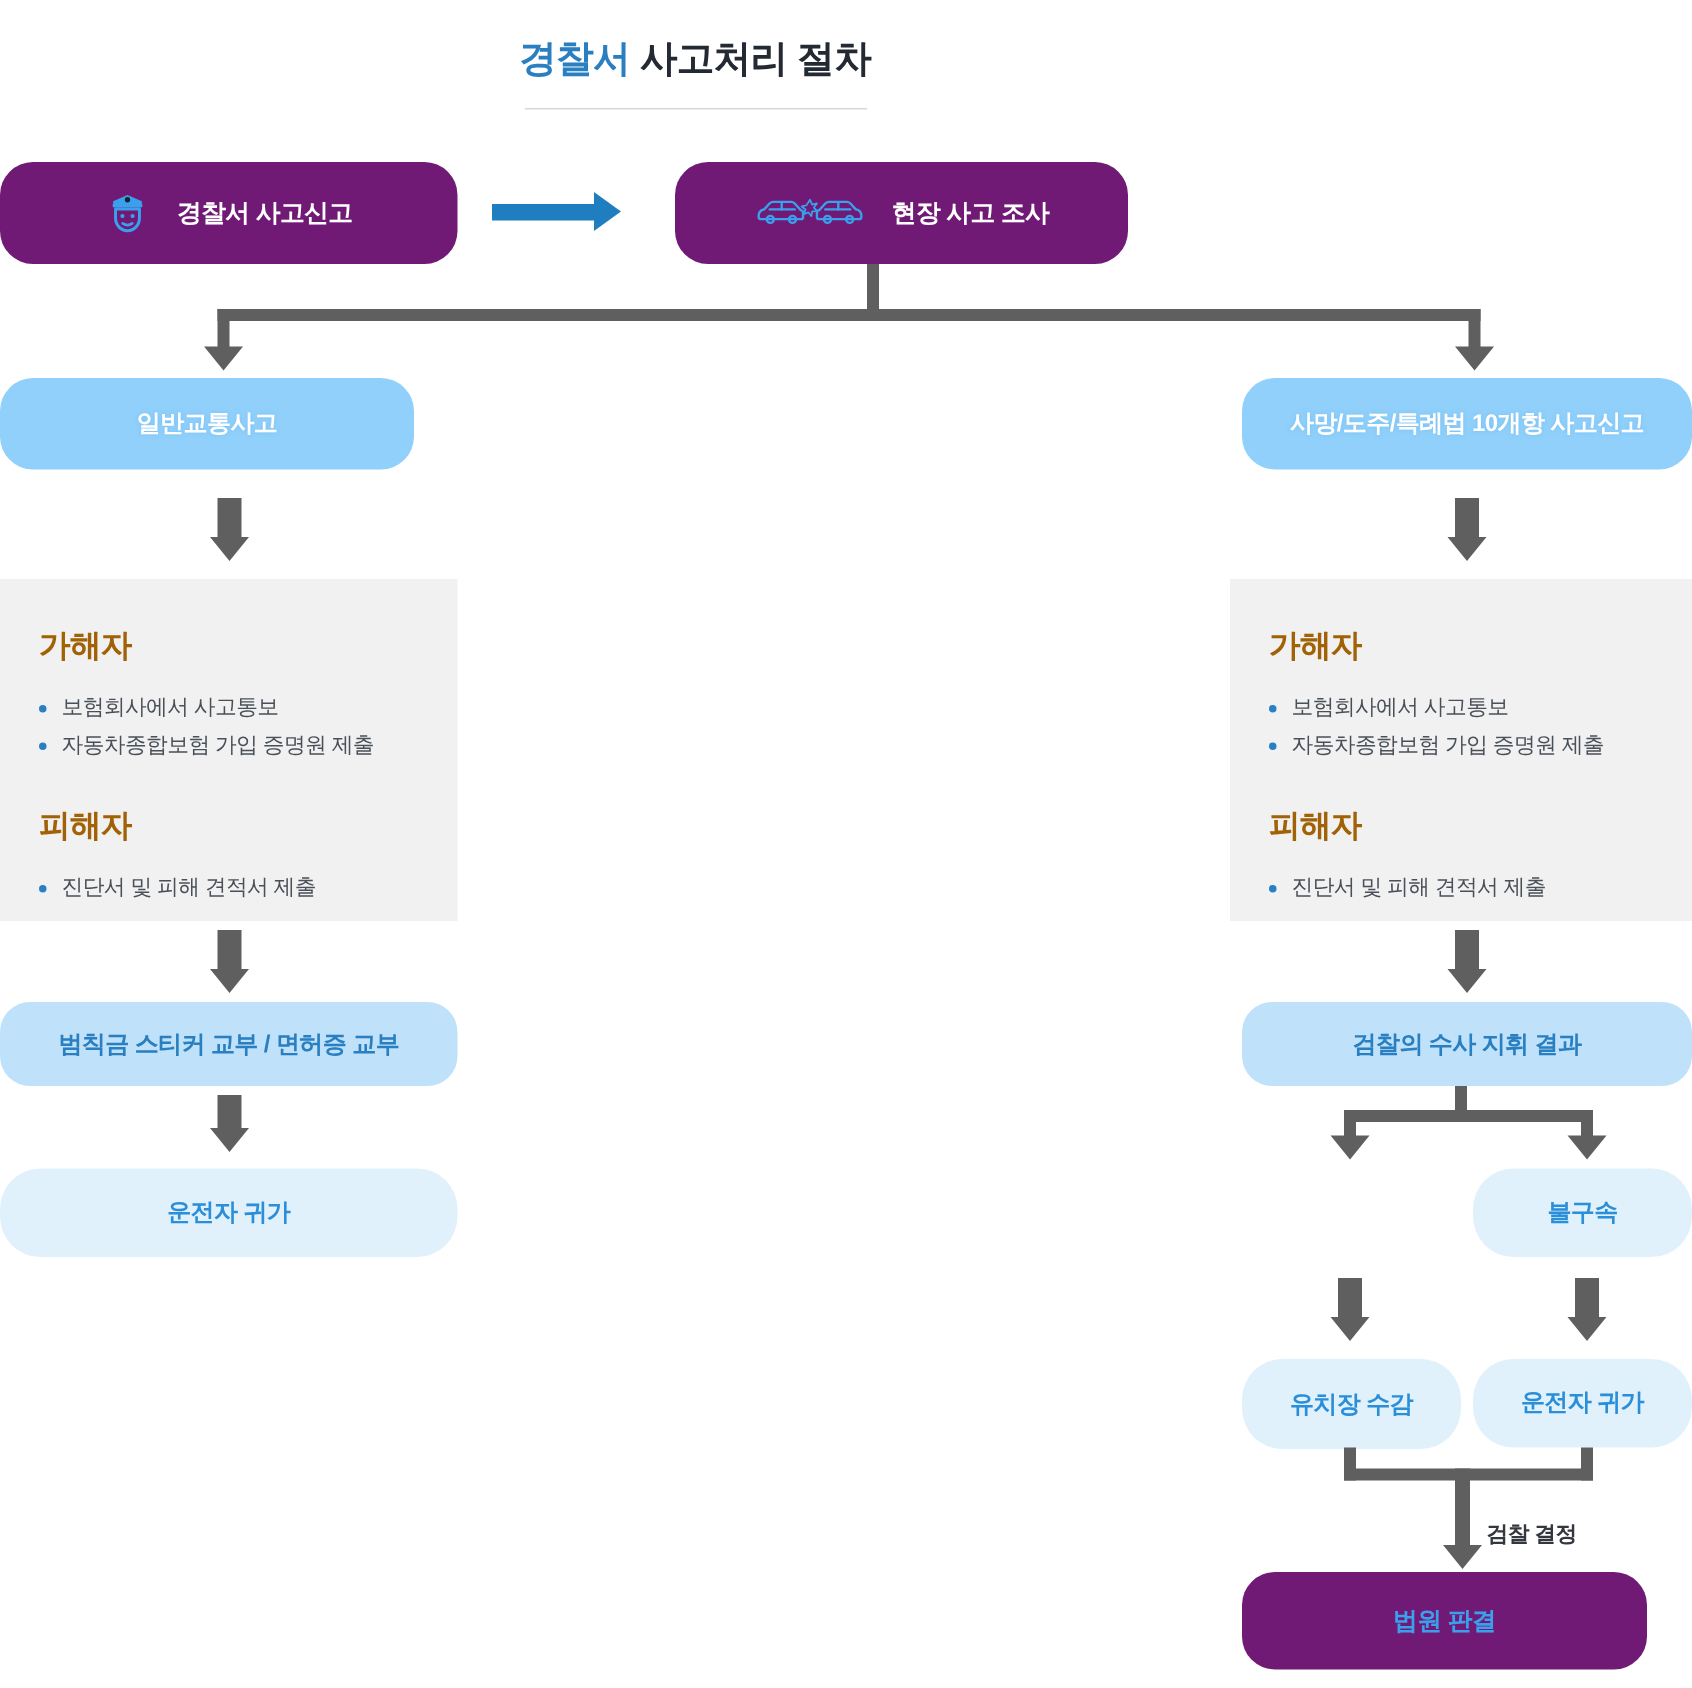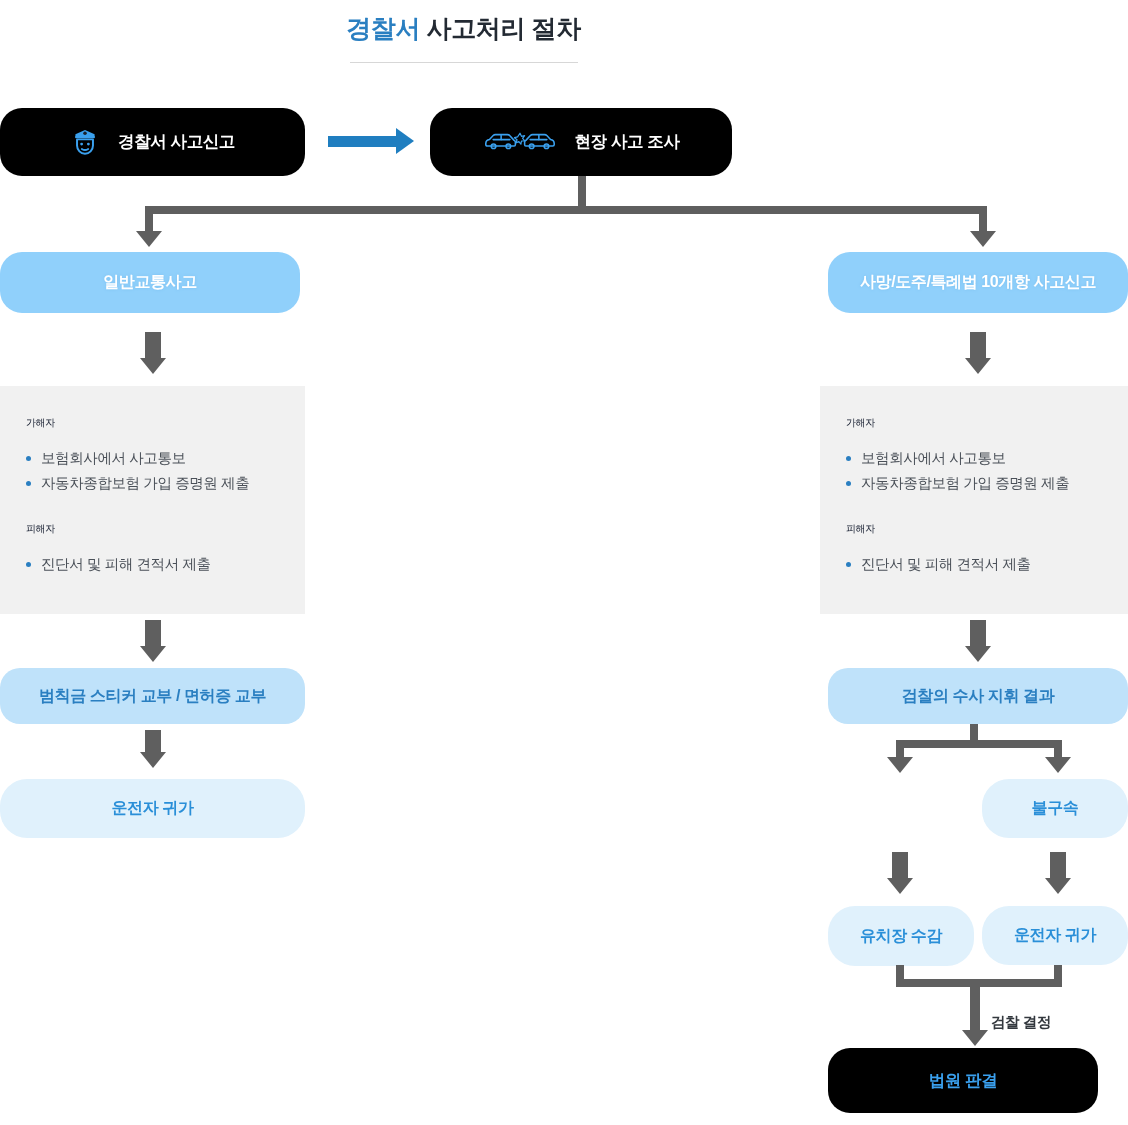--- a/index.html
+++ b/index.html
@@ -16,21 +16,21 @@
     width: 1128px;
     height: 1125px;
     overflow: hidden;
     background: #ffffff;
   }
 
   
   .title-wrap {
     position: absolute;
     left: 0;
-    top: 12px;
+    top: 22px;
     width: 927px;
     text-align: center;
   }
   .title {
     font-size: 25px;
     font-weight: bold;
     color: #232a33;
     letter-spacing: -0.4px;
     white-space: nowrap;
   }
@@ -48,21 +48,21 @@
     display: flex;
     align-items: center;
     justify-content: center;
     box-sizing: border-box;
     border-radius: 18px;
     font-weight: bold;
     letter-spacing: -0.4px;
     white-space: nowrap;
   }
   .node-dark {
-    background: #000000;
+    background: #701a75;
     color: #ffffff;
     font-size: 16.5px;
     border-radius: 22px;
   }
   .node-dark .node-label { color: #ffffff; }
   .node-dark-blue-text .node-label { color: #3aa0ee; }
 
   .node-blue-strong {
     background: #90d0fb;
     color: #ffffff;
@@ -100,23 +100,23 @@
   .pill-icon { display: flex; align-items: center; }
 
   
   .panel {
     position: absolute;
     background: #f1f1f1;
     box-sizing: border-box;
     padding: 30px 26px 26px 26px;
   }
   .panel-heading {
-    font-size: 10px;
-    font-weight: normal;
-    color: #0f172a;
+    font-size: 21px;
+    font-weight: bold;
+    color: #a16207;
     letter-spacing: -0.4px;
     margin: 0 0 16px 0;
   }
   .panel-heading.second { margin-top: 26px; }
   .panel-list {
     list-style: none;
     margin: 0;
     padding: 0;
   }
   .panel-list li {
@@ -203,21 +203,21 @@
       </span>
       <span class="node-label">경찰서 사고신고</span>
     </div>
   </div>
 
   <div>
     <div class="arrow-blue-line" style="left:328px; top:136px; width:72px;"></div>
     <div class="arrow-blue-head" style="left:396px; top:128px;"></div>
   </div>
 
-  <div class="node node-dark" style="left:430px; top:108px; width:302px; height:68px;">
+  <div class="node node-dark" style="left:450px; top:108px; width:302px; height:68px;">
     <div class="pill-inner">
       <span class="pill-icon">
         <svg width="74" height="28" viewBox="0 0 80 30" fill="none" stroke="#3aa0ee" stroke-width="1.7" stroke-linejoin="round" stroke-linecap="round">
           <path d="M3 17 q0 -4 4 -4.6 l4 -4.4 q1 -1 2.4 -1 h13 q1.4 0 2.4 1 l4.6 5 q1.6 0.4 1.6 2 v3 q0 1.4 -1.4 1.4 h-29 q-1.6 0 -1.6 -1.6 z"></path>
           <path d="M11 12.4 h18"></path>
           <path d="M19.6 8 v4.4"></path>
           <circle cx="11.4" cy="19.6" r="2.5"></circle>
           <circle cx="27.4" cy="19.6" r="2.5"></circle>
           <path d="M77 17 q0 -4 -4 -4.6 l-4 -4.4 q-1 -1 -2.4 -1 h-13 q-1.4 0 -2.4 1 l-4.6 5 q-1.6 0.4 -1.6 2 v3 q0 1.4 1.4 1.4 h29 q1.6 0 1.6 -1.6 z"></path>
           <path d="M69 12.4 h-18"></path>
@@ -237,21 +237,21 @@
 
     <div class="bar-h" style="left:145px; top:206px; width:842px; height:8px;"></div>
 
     <div class="bar-v" style="left:145px; top:206px; width:8px; height:27px;"></div>
     <div class="arrow-down" style="left:136px; top:231px;"></div>
 
     <div class="bar-v" style="left:979px; top:206px; width:8px; height:27px;"></div>
     <div class="arrow-down" style="left:970px; top:231px;"></div>
   </div>
 
-  <div class="node node-blue-strong" style="left:0px; top:252px; width:300px; height:61px;">
+  <div class="node node-blue-strong" style="left:0px; top:252px; width:276px; height:61px;">
     <span class="node-label">일반교통사고</span>
   </div>
 
   <div class="node node-blue-strong" style="left:828px; top:252px; width:300px; height:61px;">
     <span class="node-label">사망/도주/특례법 10개항 사고신고</span>
   </div>
 
   <div>
     <div class="bar-v" style="left:145px; top:332px; width:16px; height:28px;"></div>
     <div class="arrow-down" style="left:140px; top:358px;"></div>

